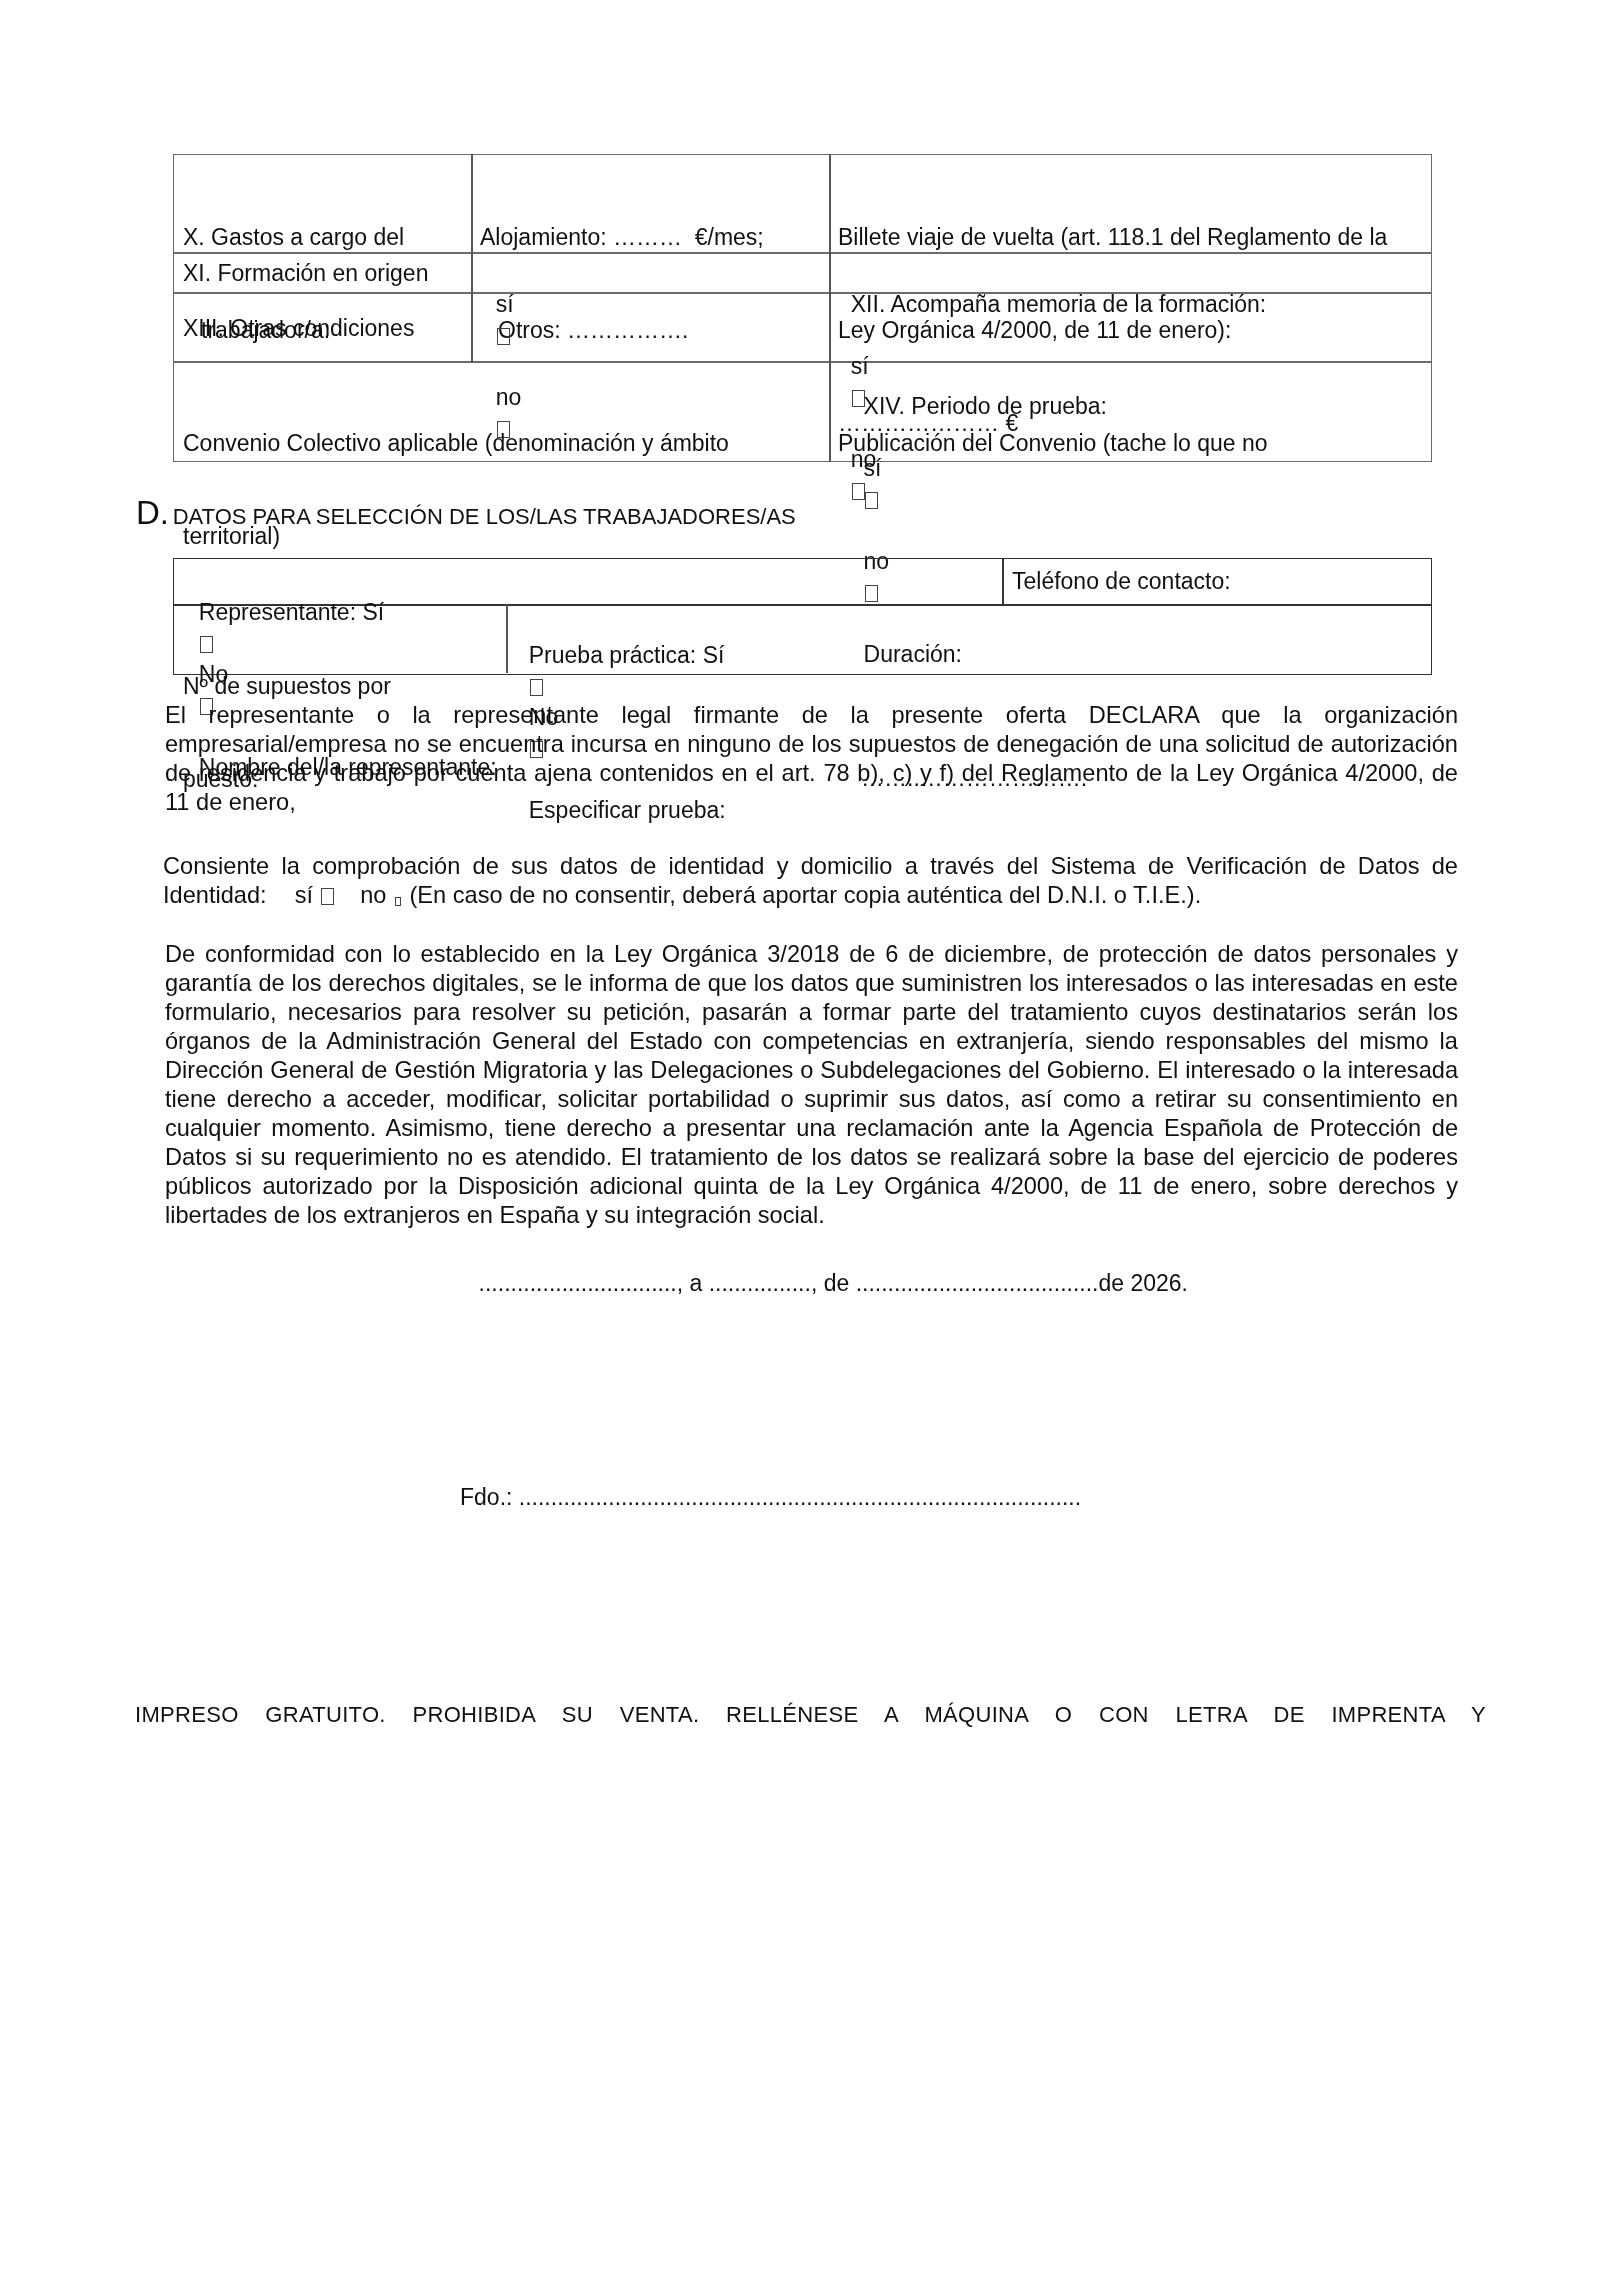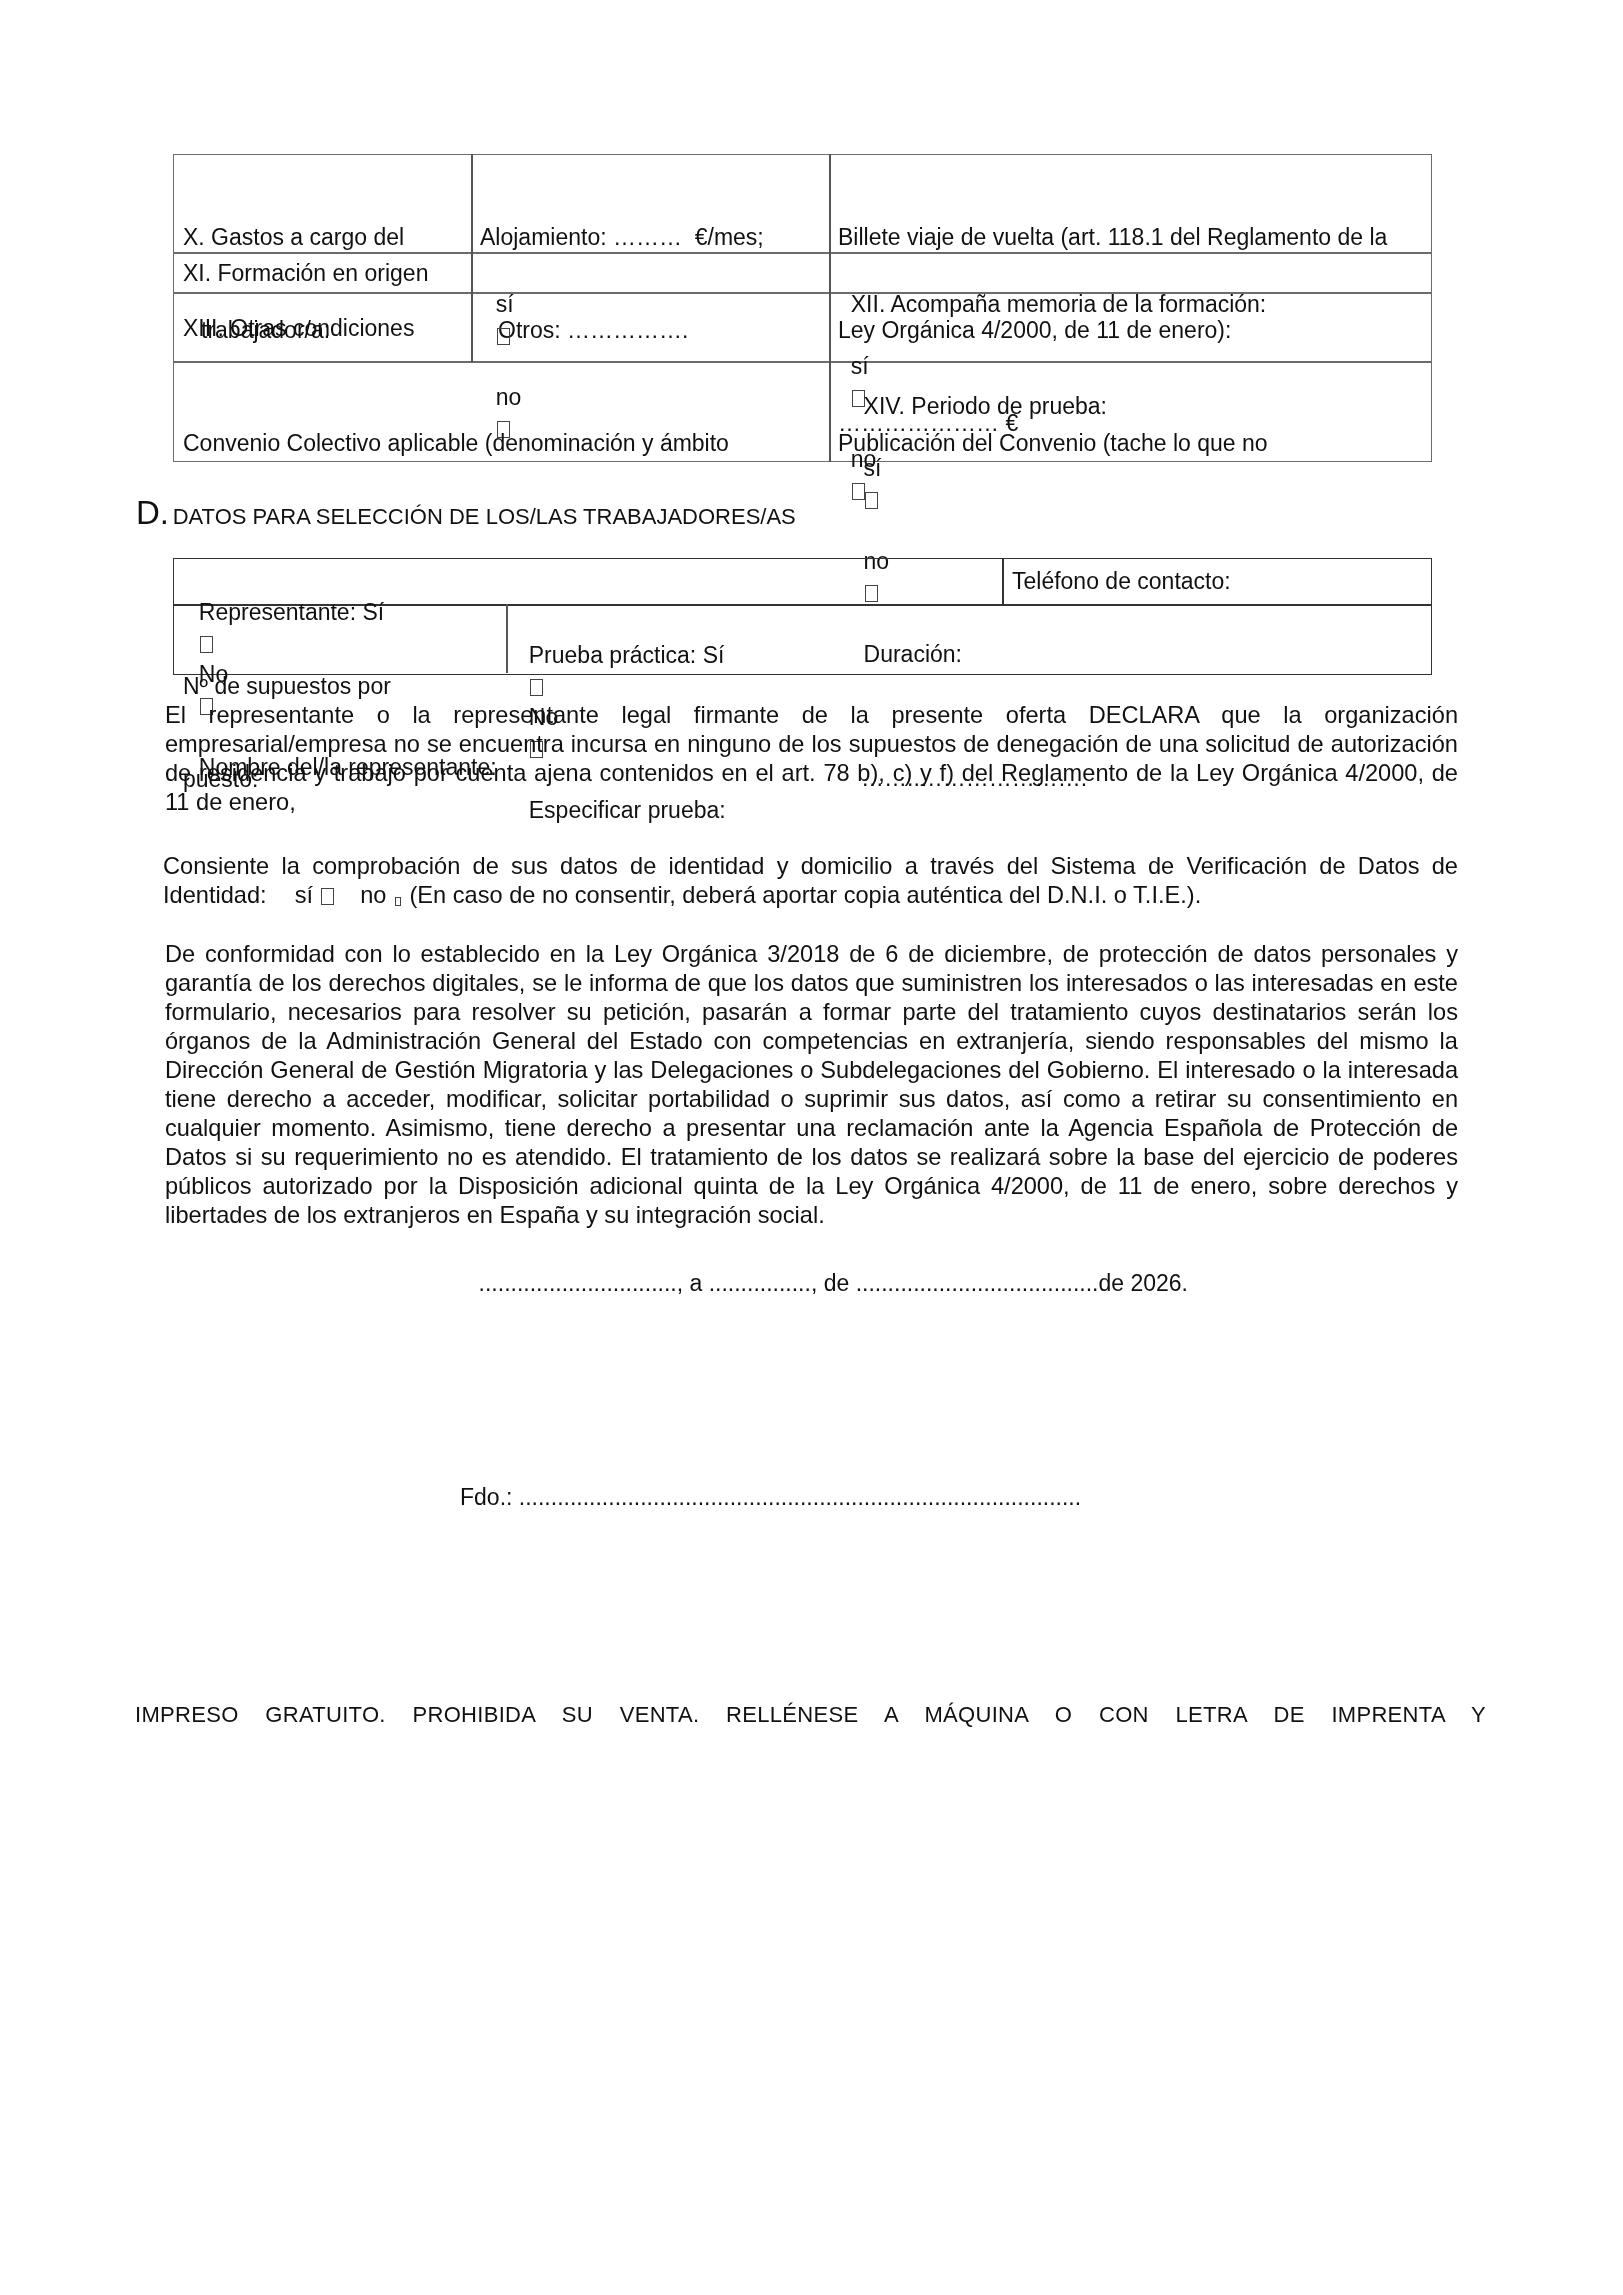--- a/index.html
+++ b/index.html
@@ -82,20 +82,21 @@
     <span>no</span>
     <span class="chk"></span>
     <span style="display:inline-block; width:30px;"></span>
     <span>Duración:</span>
   </div>
   <div style="padding-left:23px;">……..………………….</div>
 </div>
 
 <div class="cell" style="left:183px; top:366px;">
   <div>Convenio Colectivo aplicable (denominación y ámbito</div>
+  <div>territorial)</div>
 </div>
 <div class="cell" style="left:838px; top:366px;">
   <div>Publicación del Convenio (tache lo que no</div>
 </div>
 
 <div class="abs" style="left:136px; top:495px; white-space:nowrap;">
   <span class="section-letter">D.</span>
   <span class="section-title">DATOS PARA SELECCIÓN DE LOS/LAS TRABAJADORES/AS</span>
 </div>
 

